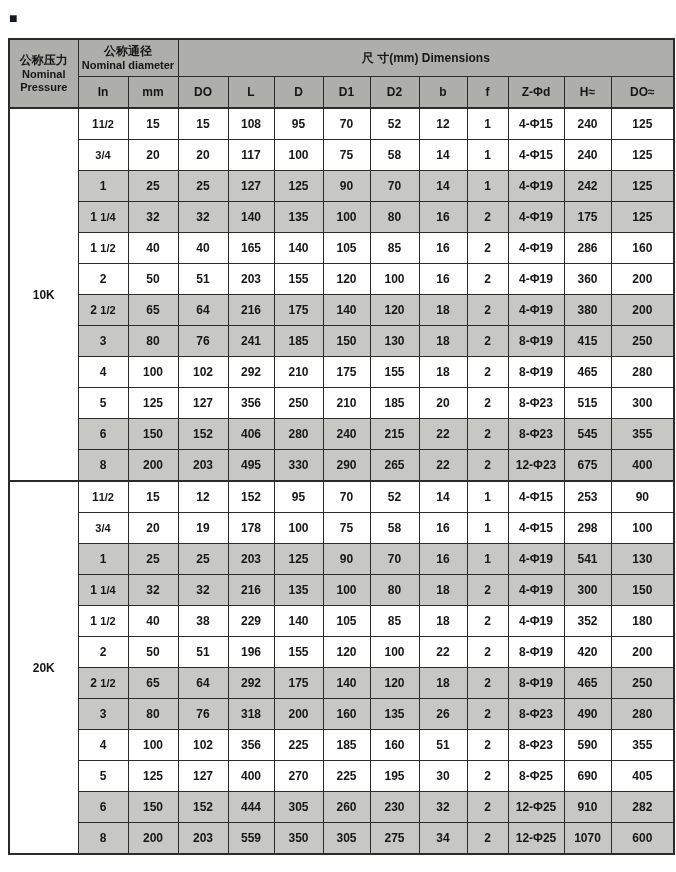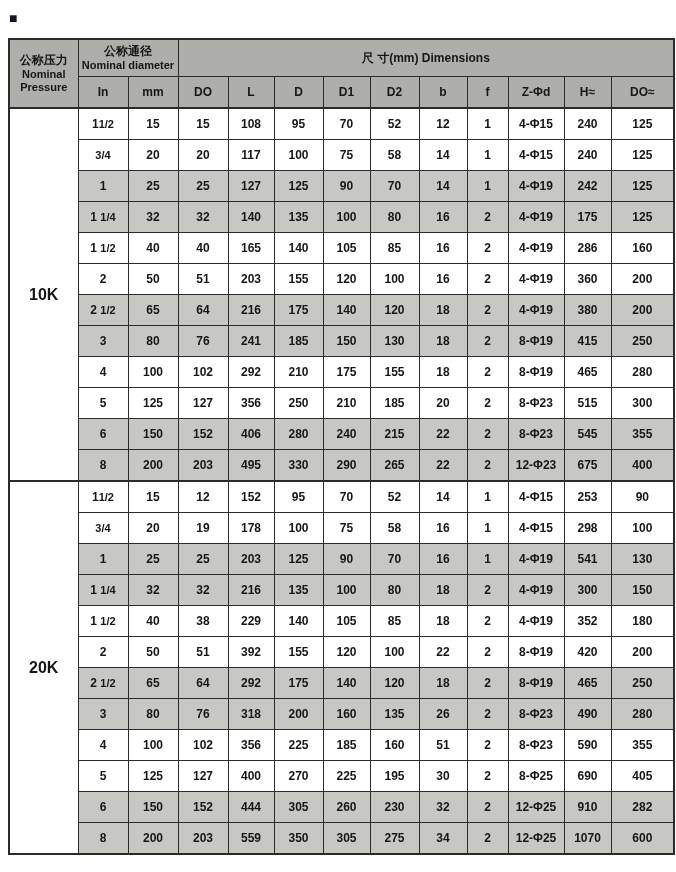--- a/index.html
+++ b/index.html
@@ -33,21 +33,21 @@
     text-align:center;vertical-align:middle;
     font-size:12px;font-weight:bold;
     padding:0 1px;
     overflow:hidden;
   }
   thead th{background:var(--header-bg);}
   thead tr.h1 th{height:36px;}
   thead tr.h2 th{height:30px;}
   tbody td{height:30px;background:#ffffff;}
   tbody tr.gray td{background:var(--row-alt-bg);}
-  tbody td.pressure-cell{background:#ffffff;font-size:16px;}
+  tbody td.pressure-cell{background:#ffffff;font-size:12px;}
   tr.group-start td{border-top:2px solid var(--border);}
   .hdr-en{font-size:11px;font-weight:bold;line-height:1.15;}
   .hdr-zh{font-size:12px;font-weight:bold;line-height:1.25;}
   .frac{font-size:11px;}
 </style>
 </head>
 <body>
 
 <div class="page">
 
@@ -340,21 +340,21 @@
           <td>18</td>
           <td>2</td>
           <td>4-Φ19</td>
           <td>352</td>
           <td>180</td>
         </tr>
         <tr>
           <td>2</td>
           <td>50</td>
           <td>51</td>
-          <td>392</td>
+          <td>196</td>
           <td>155</td>
           <td>120</td>
           <td>100</td>
           <td>22</td>
           <td>2</td>
           <td>8-Φ19</td>
           <td>420</td>
           <td>200</td>
         </tr>
         <tr class="gray">

